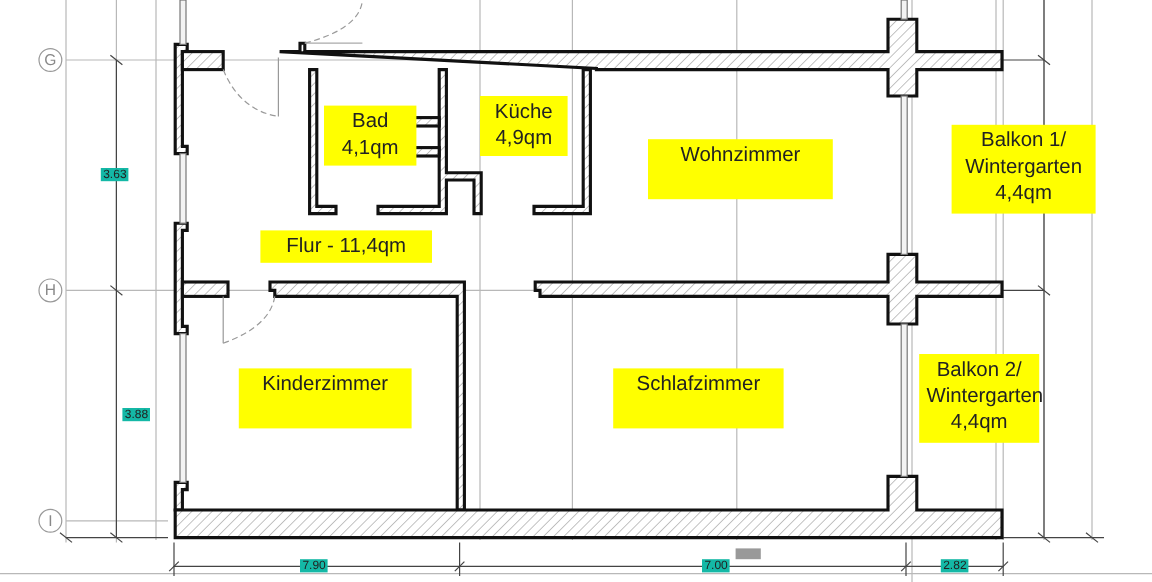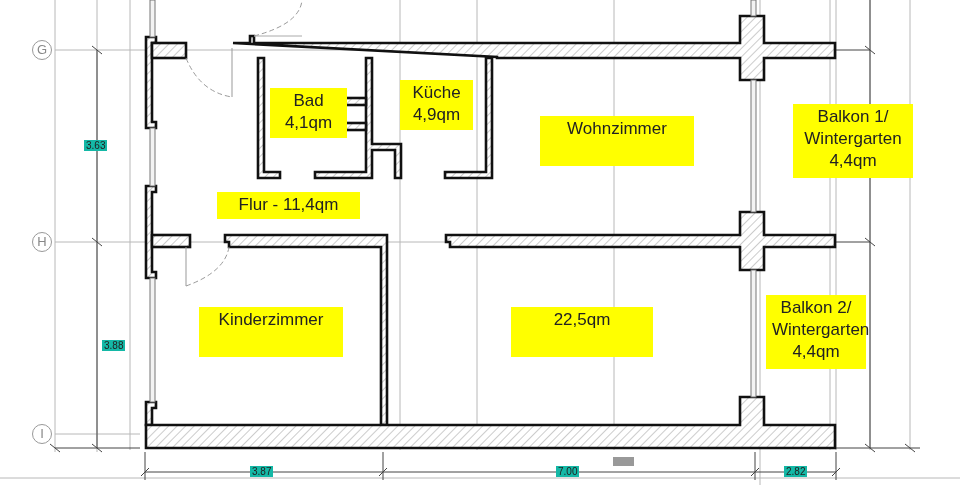--- a/index.html
+++ b/index.html
@@ -125,22 +125,22 @@
     <line class="dim" x1="186" y1="247" x2="186" y2="286" style="stroke:#999"></line>
   </g>
 </svg>
 
 <div class="axis" style="left:32px;top:40px;">G</div>
 <div class="axis" style="left:32px;top:232px;">H</div>
 <div class="axis" style="left:32px;top:424px;">I</div>
 
 <div class="dimtext" style="left:84px;top:140px;">3.63</div>
 <div class="dimtext" style="left:102px;top:340px;">3.88</div>
-<div class="dimtext" style="left:250px;top:466px;">3.87</div>
-<div class="dimtext" style="left:556px;top:466px;">7.00</div>
+<div class="dimtext" style="left:250px;top:466px;">7.90</div>
+<div class="dimtext" style="left:585px;top:466px;">7.00</div>
 <div class="dimtext" style="left:784px;top:466px;">2.82</div>
 
 <div class="marker" style="left:613px;top:457px;width:21px;height:9px;"></div>
 
 <div class="label" style="left:270px;top:88px;width:77px;height:50px;">
   <div>Bad</div>
   <div>4,1qm</div>
 </div>
 <div class="label" style="left:400px;top:80px;width:73px;height:50px;">
   <div>Küche</div>
@@ -154,19 +154,19 @@
   <div>Wintergarten</div>
   <div>4,4qm</div>
 </div>
 <div class="label" style="left:217px;top:192px;width:143px;height:27px;">
   <div>Flur - 11,4qm</div>
 </div>
 <div class="label" style="left:199px;top:307px;width:144px;height:50px;">
   <div>Kinderzimmer</div>
 </div>
 <div class="label" style="left:511px;top:307px;width:142px;height:50px;">
-  <div>22,5qm</div>
+  <div>Schlafzimmer</div>
 </div>
 <div class="label" style="left:766px;top:295px;width:100px;height:74px;">
   <div>Balkon 2/</div>
   <div>Wintergarten</div>
   <div>4,4qm</div>
 </div>
 
 </body></html>

